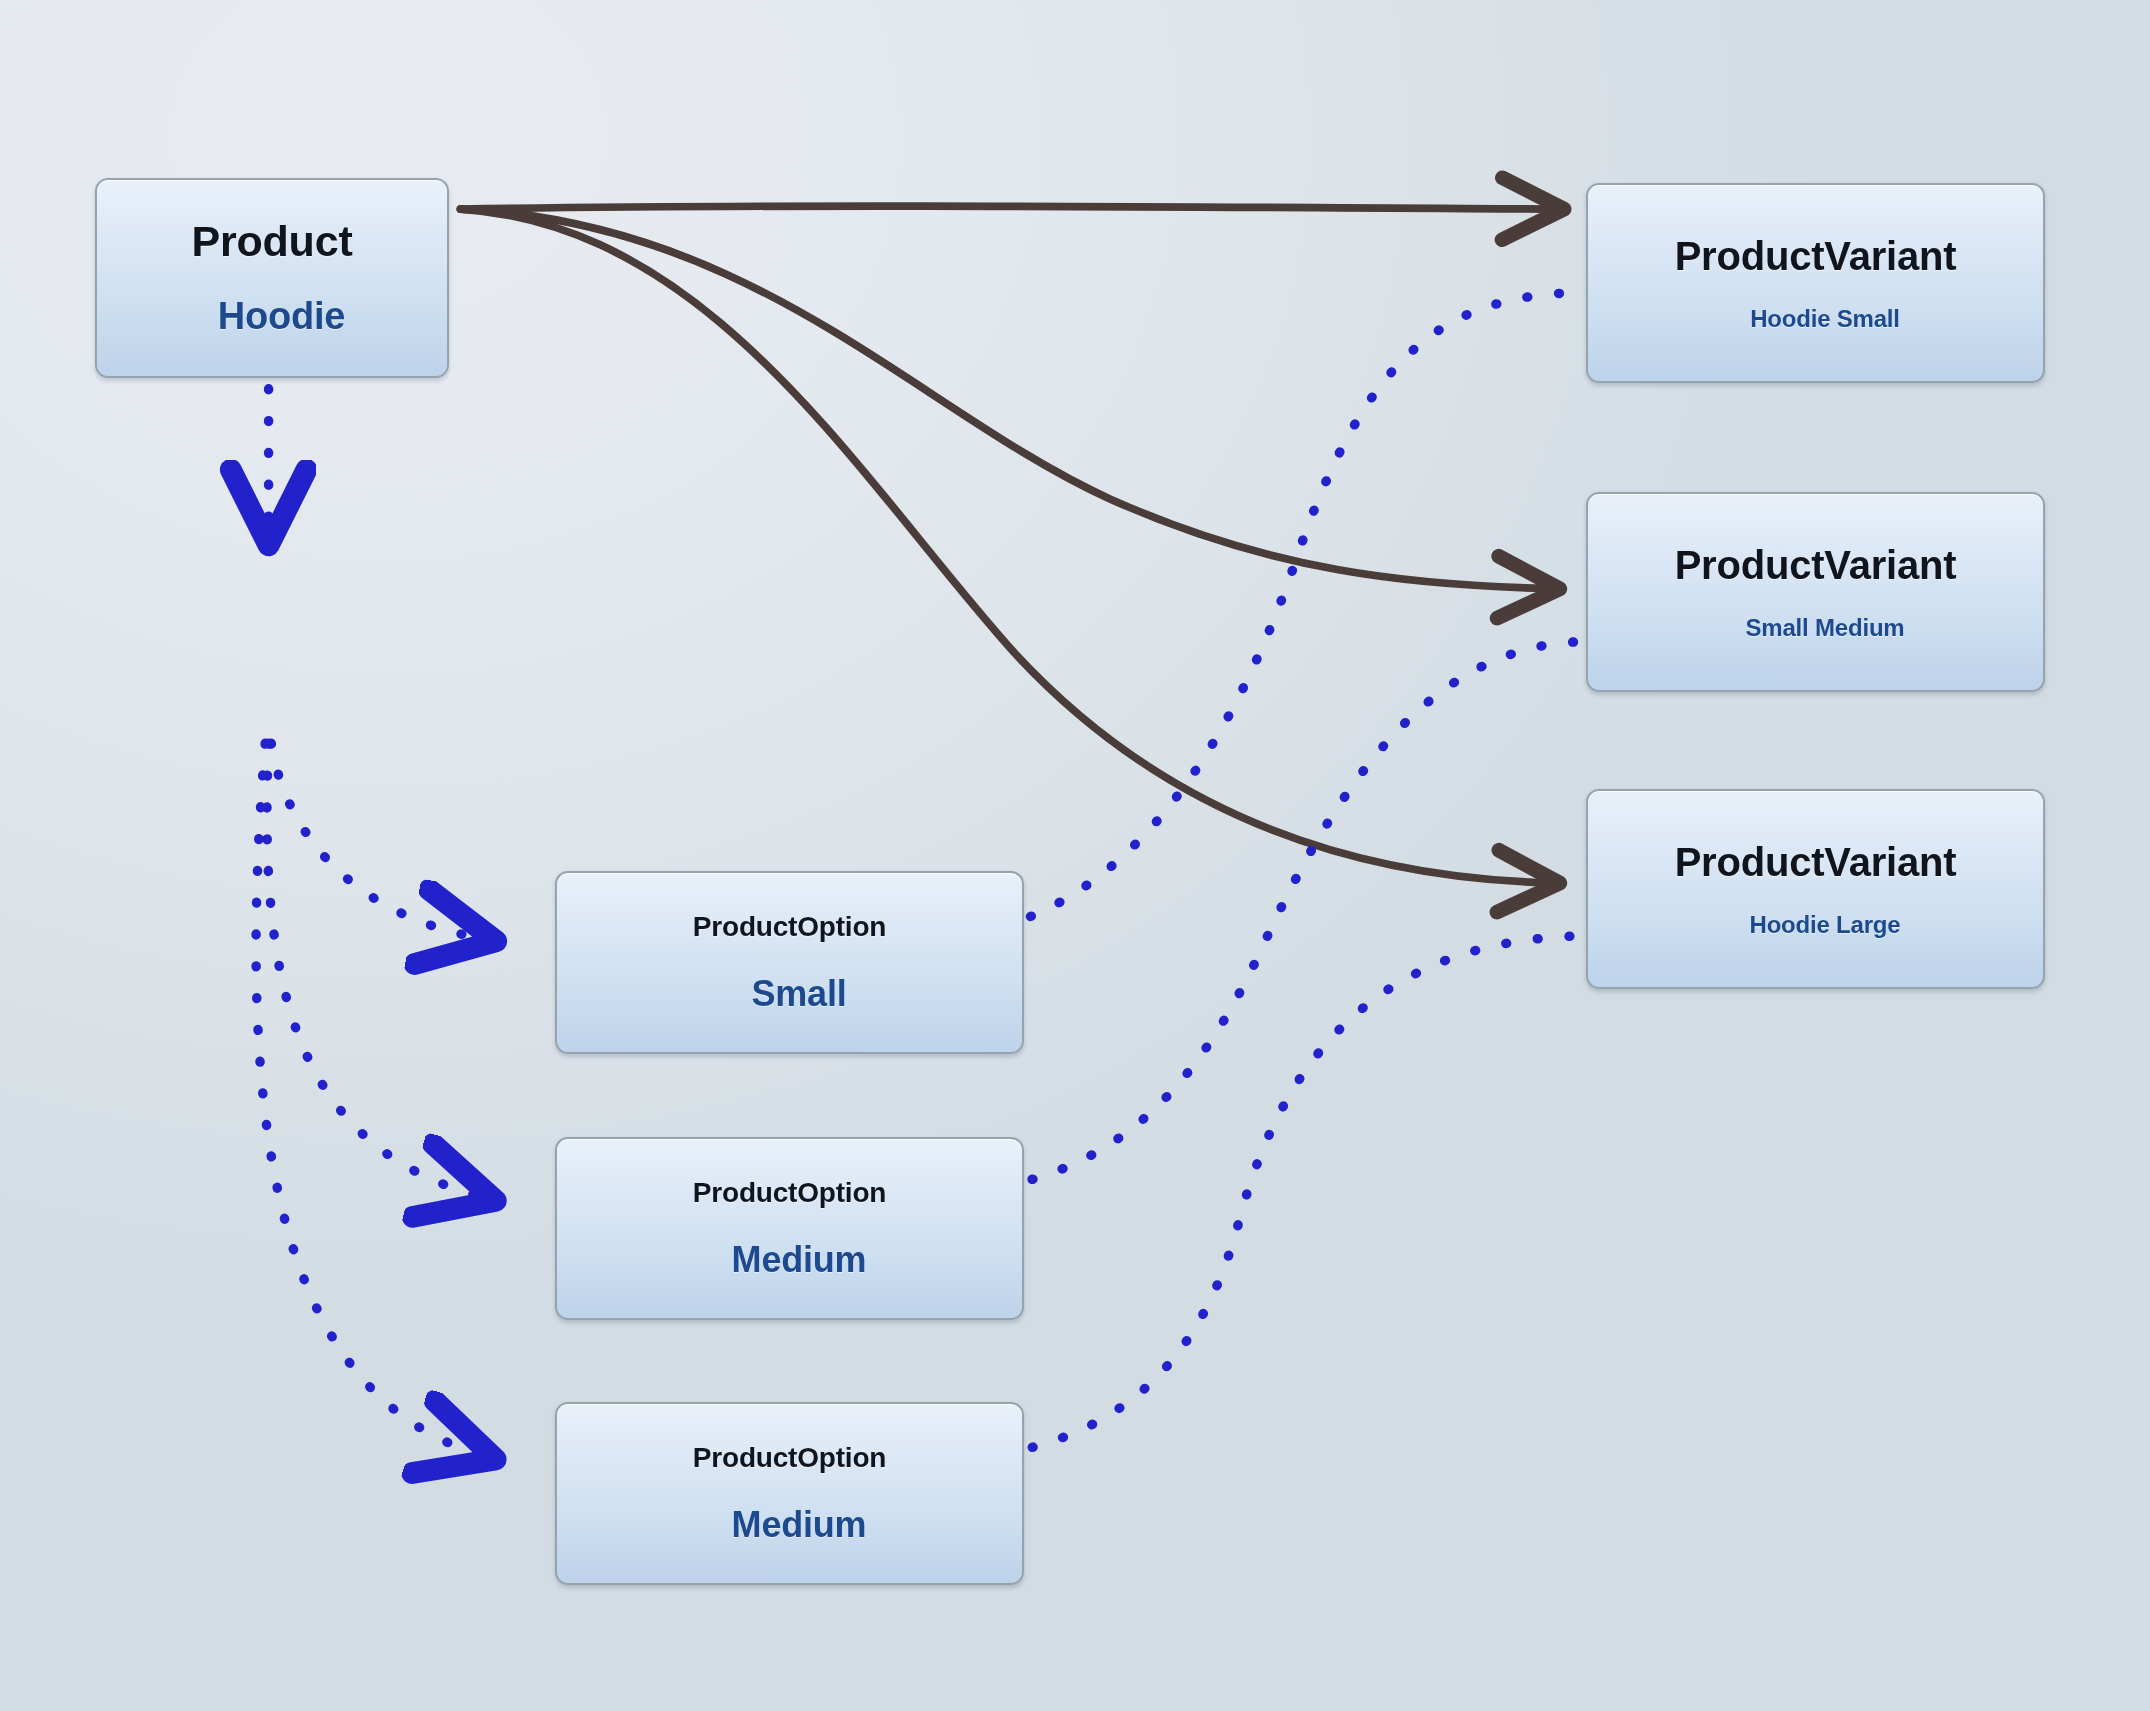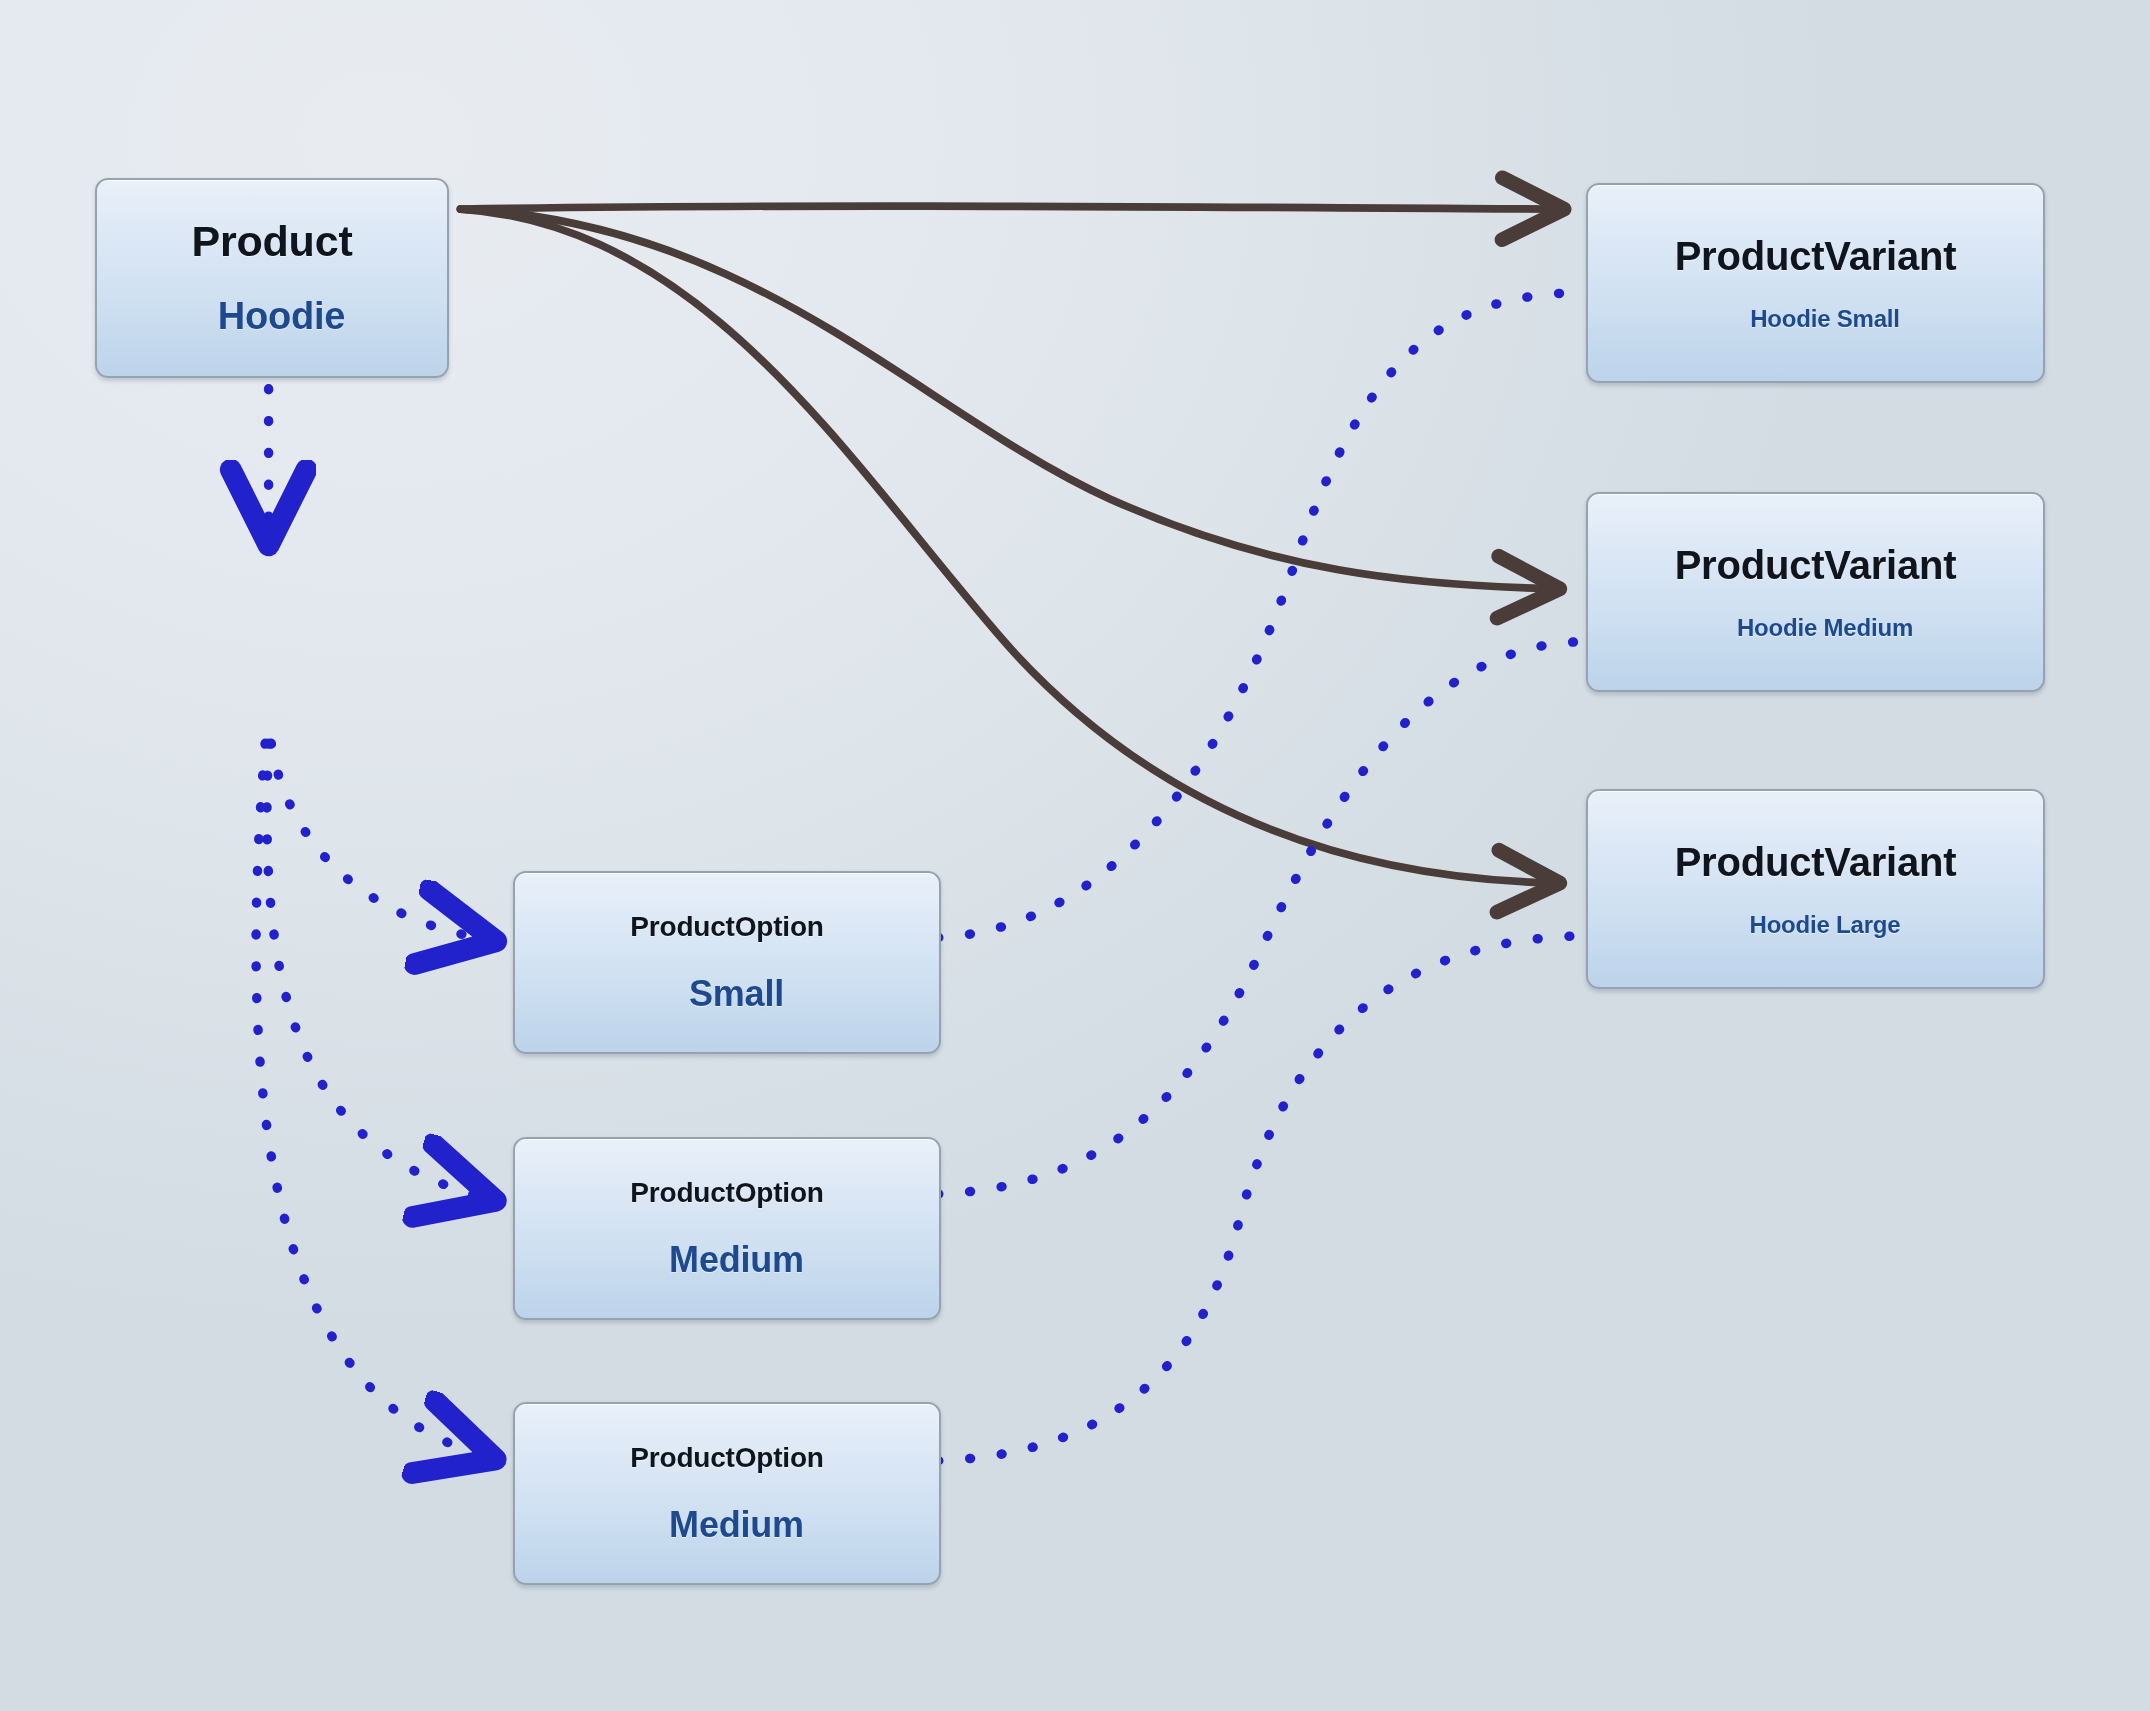--- a/index.html
+++ b/index.html
@@ -57,21 +57,21 @@
   #node-product { left: 95px; top: 178px; width: 354px; height: 200px; }
   #node-product .type  { font-size: 43px; margin-bottom: 33px; }
   #node-product .label { font-size: 38px; }
 
   
   #node-optiongroup { left: 73px; top: 548px; width: 396px; height: 185px; }
   #node-optiongroup .type  { font-size: 28px; margin-bottom: 33px; }
   #node-optiongroup .label { font-size: 31px; }
 
   
-  .node-option { left: 513px; width: 428px; height: 183px; }
+  .node-option { left: 555px; width: 469px; height: 183px; }
   .node-option .type  { font-size: 28px; margin-bottom: 33px; }
   .node-option .label { font-size: 36px; }
   #node-option-small  { top: 871px; }
   #node-option-medium { top: 1137px; }
   #node-option-large  { top: 1402px; }
 
   
   .node-variant { left: 1586px; width: 459px; height: 200px; }
   .node-variant .type  { font-size: 40px; margin-bottom: 29px; }
   .node-variant .label { font-size: 24px; }
@@ -147,21 +147,21 @@
     <div class="type">ProductOption</div>
     <div class="label">Medium</div>
   </div>
 
   <div class="node node-variant" id="node-variant-small">
     <div class="type">ProductVariant</div>
     <div class="label">Hoodie Small</div>
   </div>
   <div class="node node-variant" id="node-variant-medium">
     <div class="type">ProductVariant</div>
-    <div class="label">Hoodie Medium</div>
+    <div class="label">Small Medium</div>
   </div>
   <div class="node node-variant" id="node-variant-large">
     <div class="type">ProductVariant</div>
     <div class="label">Hoodie Large</div>
   </div>
 
 </div>
 
 
 </body></html>

